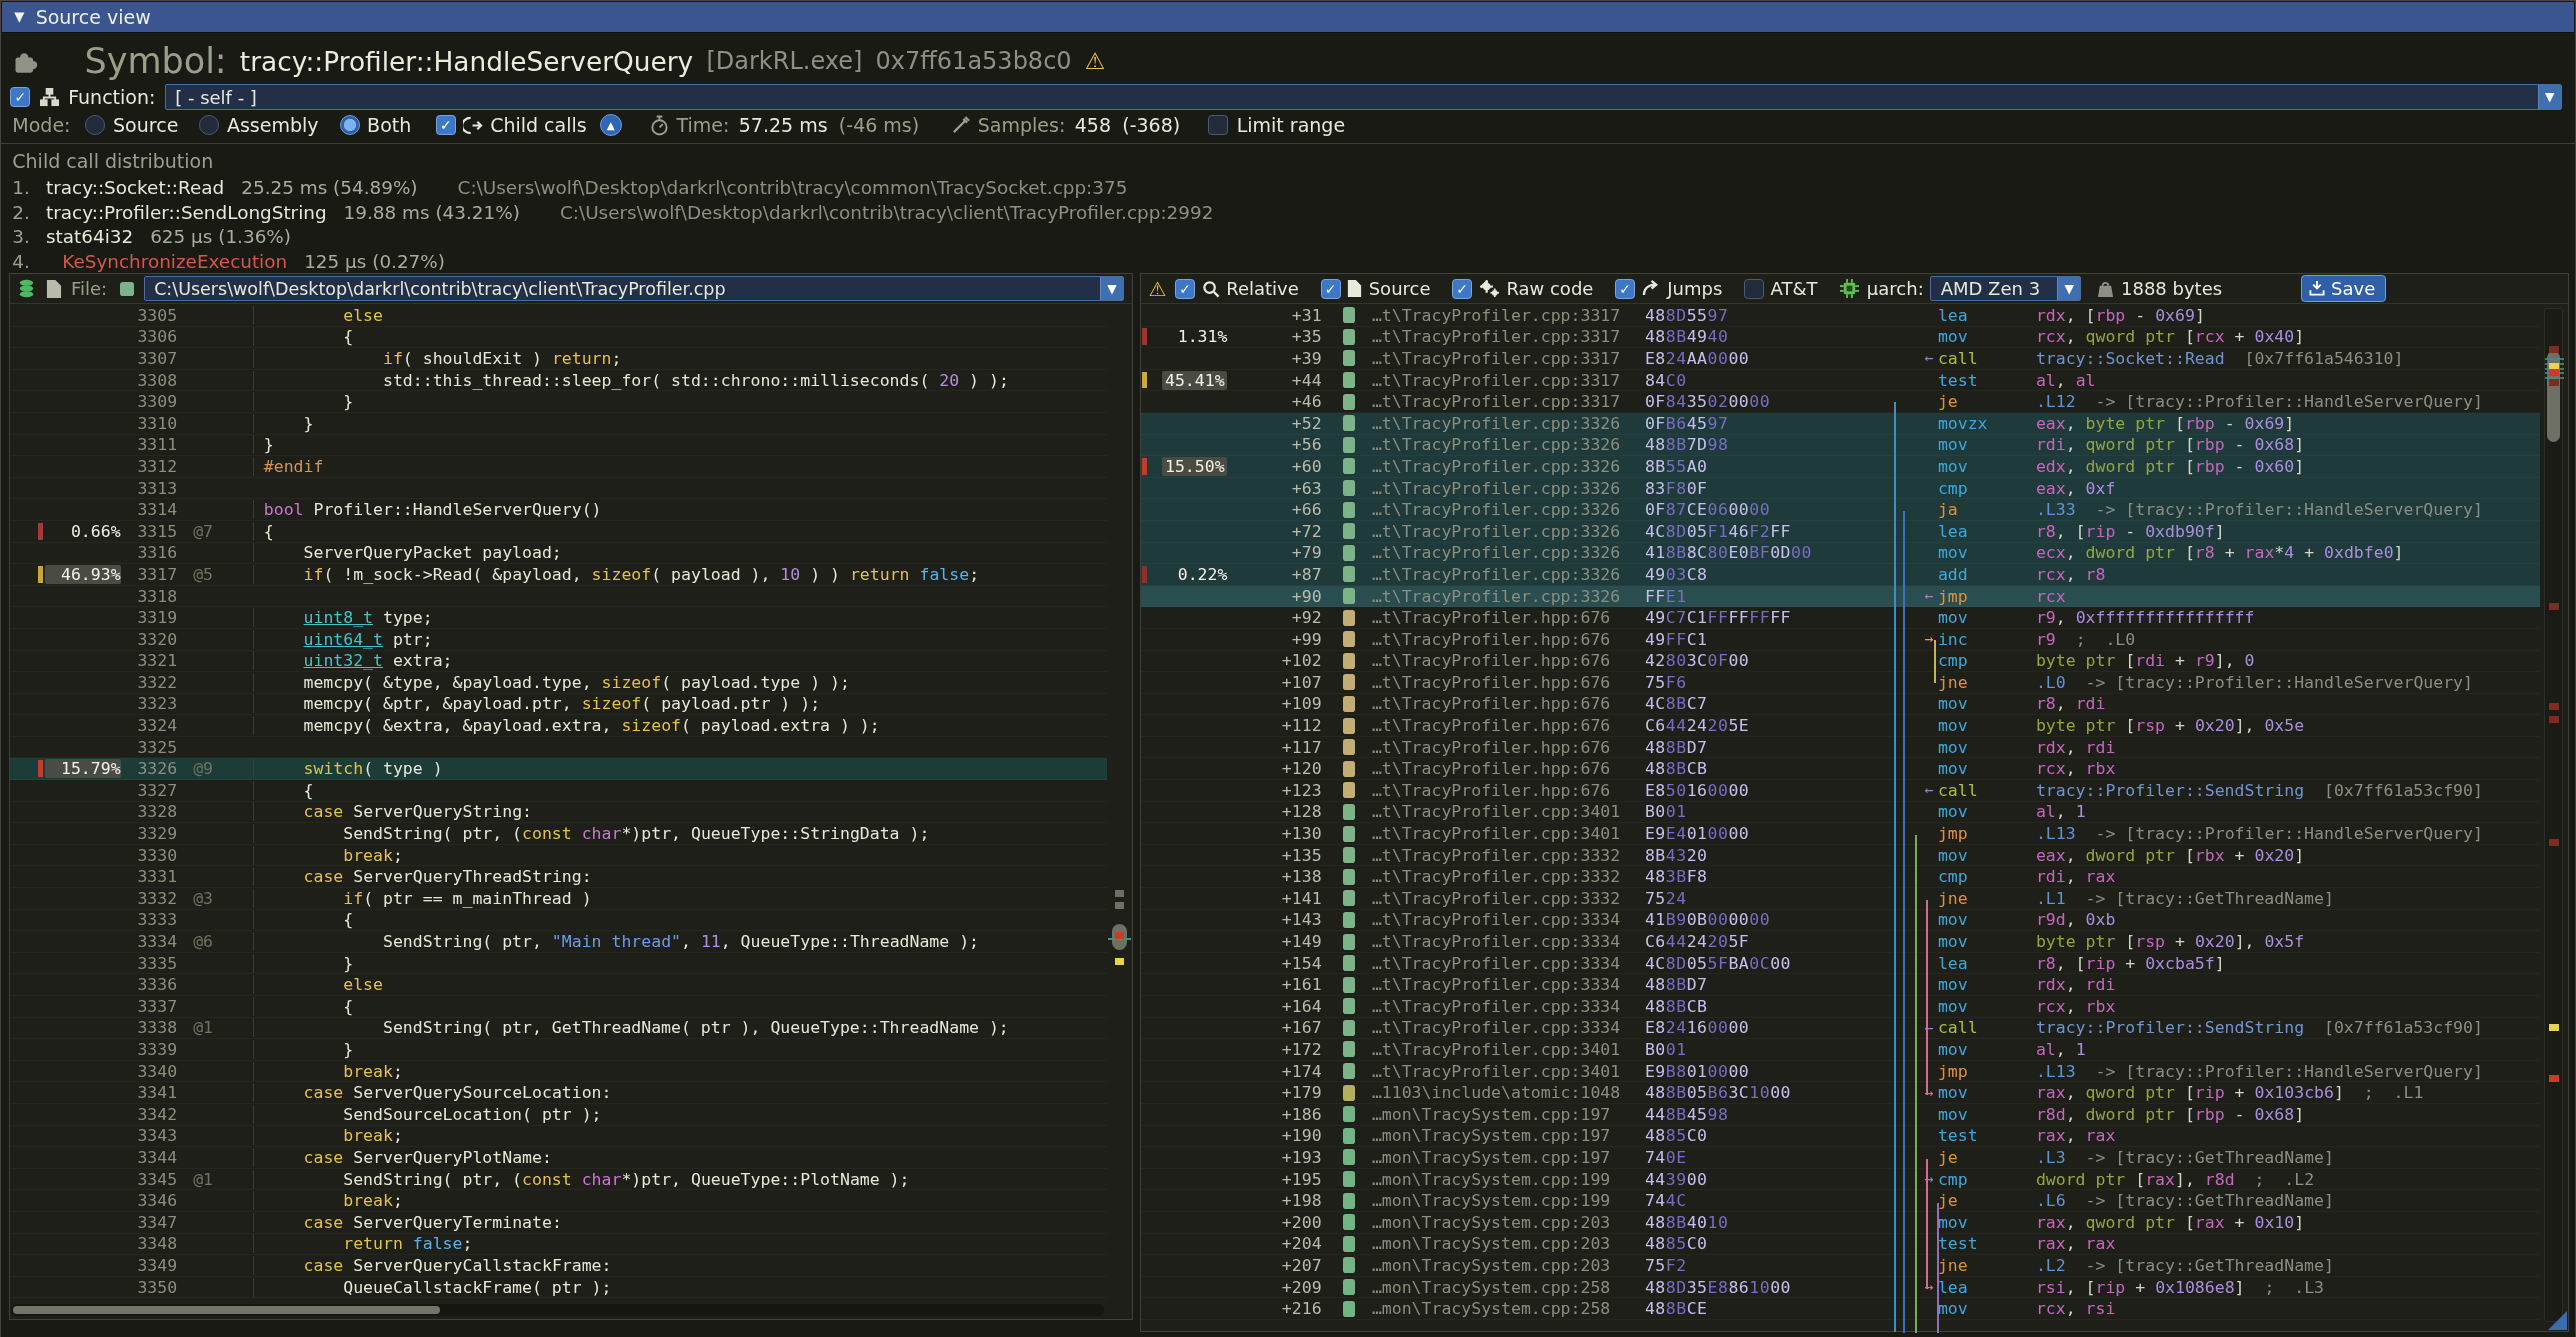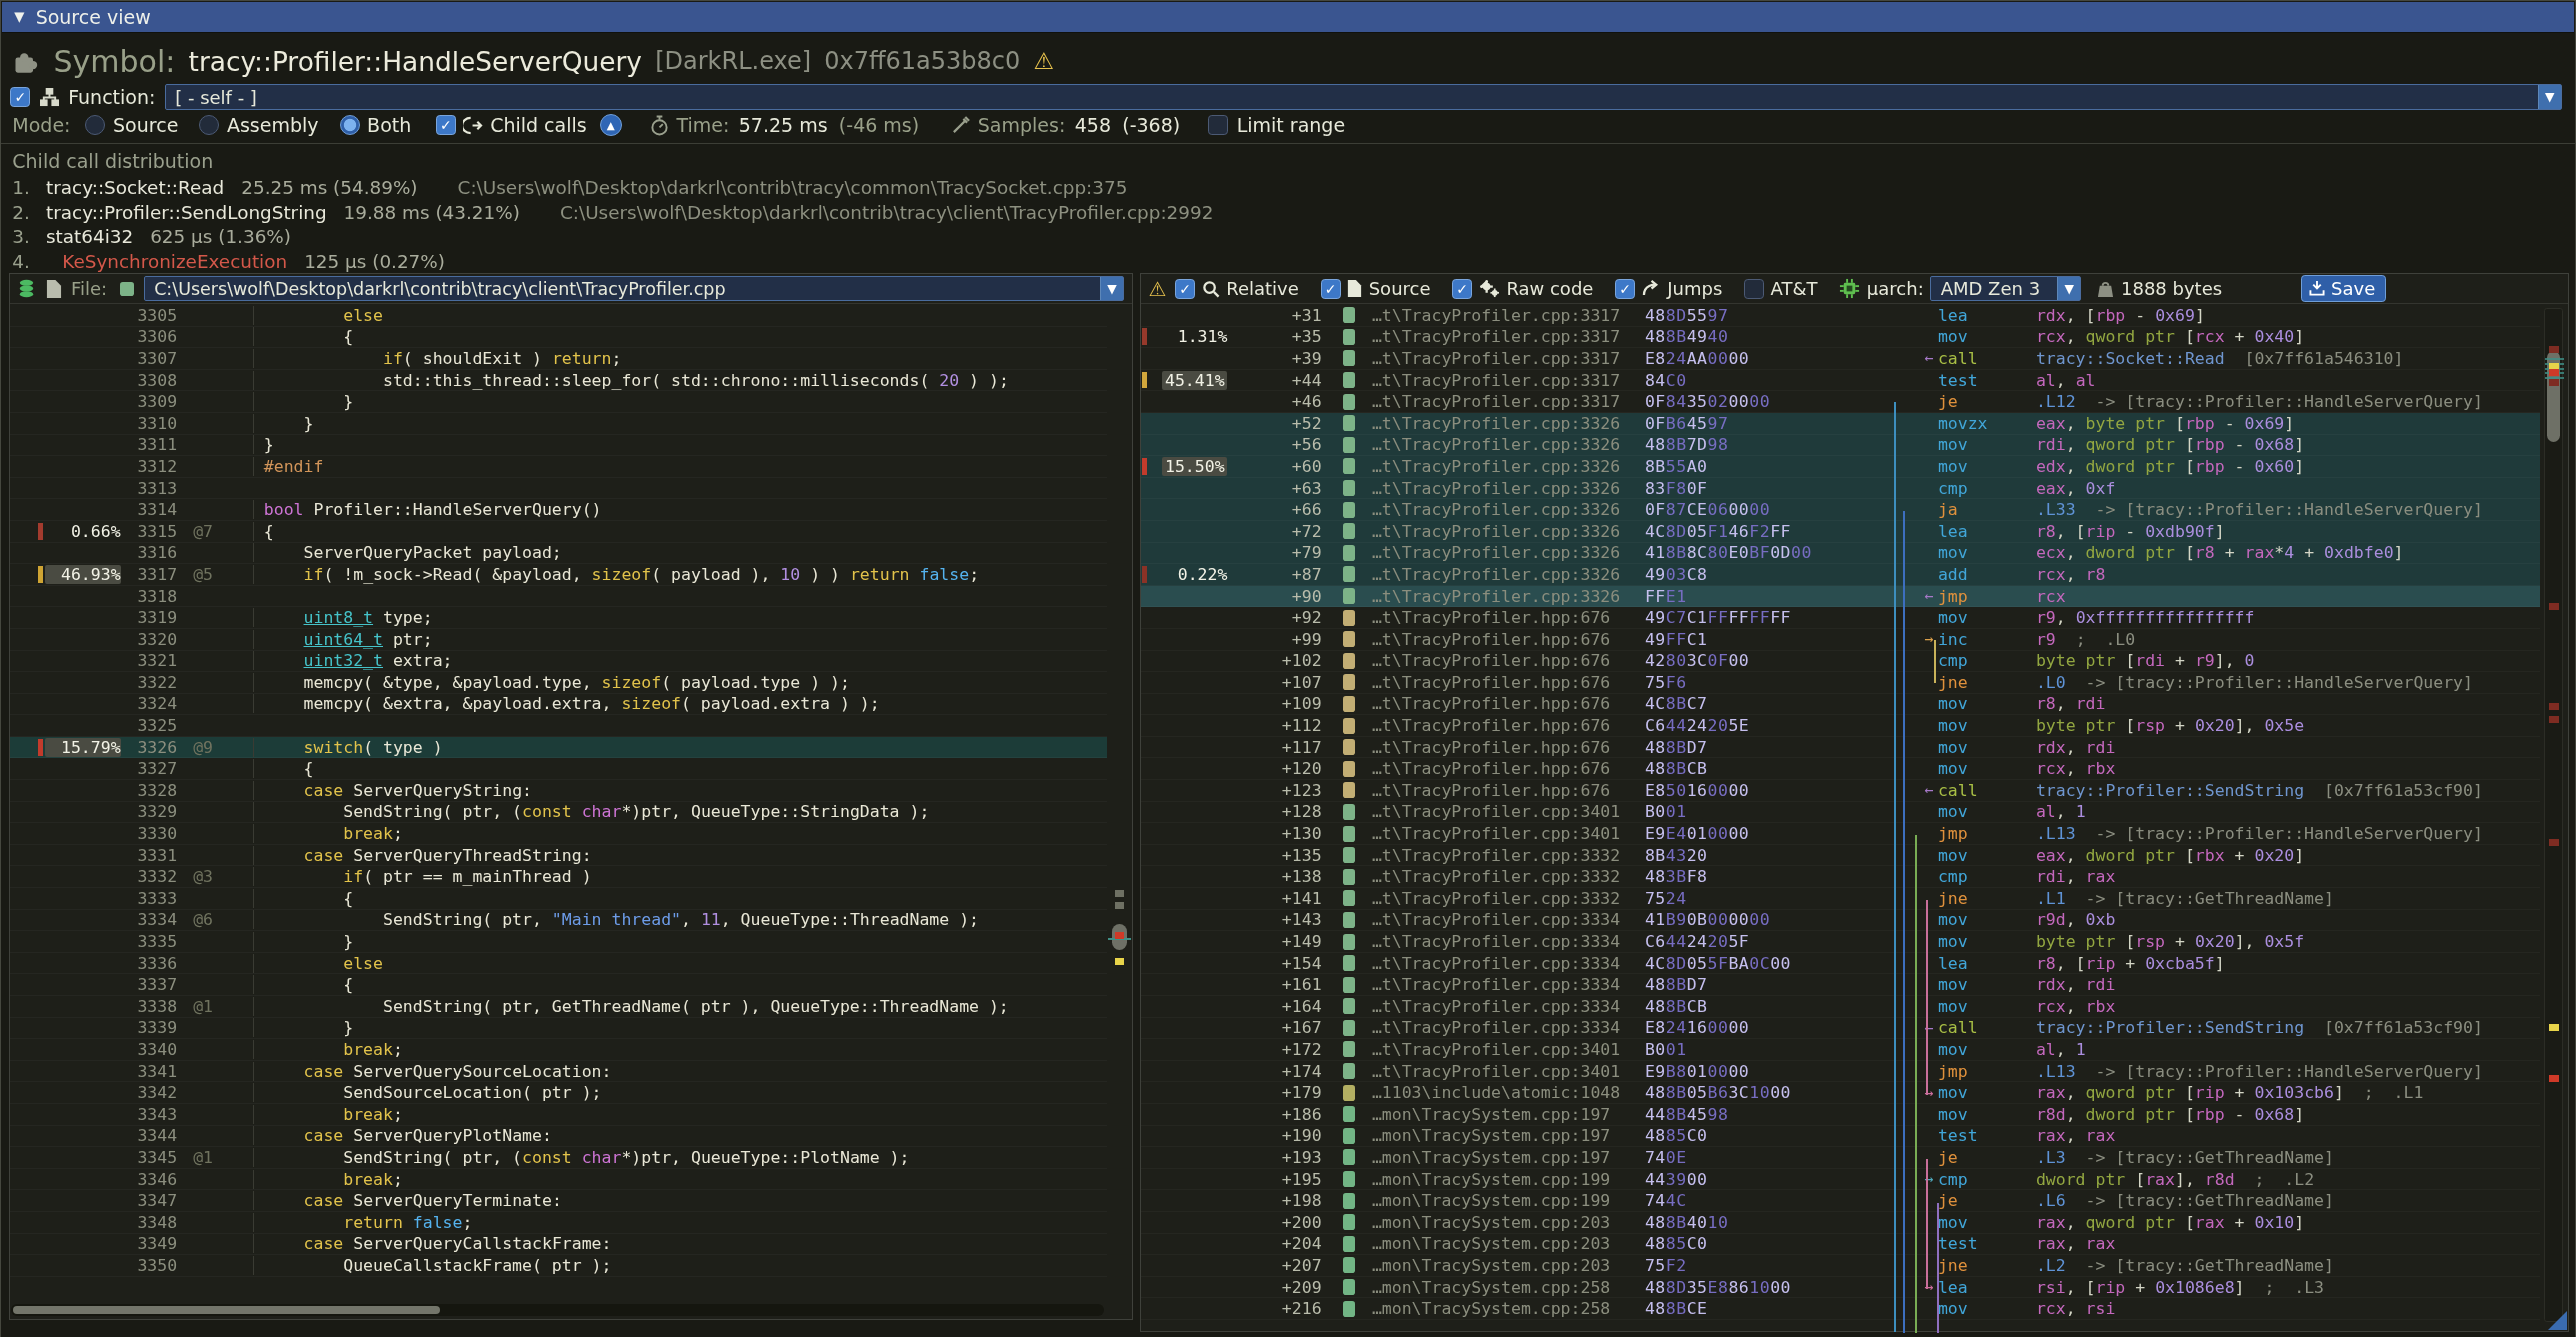--- a/index.html
+++ b/index.html
@@ -11,21 +11,21 @@
   
   .titlebar { position:absolute; left:0.9px; top:0.9px; right:0.9px; height:31px; background:#3a5590;
               display:flex; align-items:center; gap:11.3px; padding:0 12.3px; color:#eef0ea;
               font-size:19px; border-bottom:1.9px solid #10110d; }
   .titlebar .tri { font-size:13.2px; color:#f0f2ec; }
 
   
   .symbolrow { position:absolute; left:11.3px; top:40px; right:11.3px; height:40px;
                display:flex; align-items:center; gap:13.2px; }
   .lab-dim { color:#99a089; }
-  .symbolrow .sym-label { font-size:30px; }
+  .symbolrow .sym-label { font-size:35px;margin-left:31px; }
   .symbolrow .sym-name { font-size:26.4px; color:#ecebdc; }
   .symbolrow .sym-mod, .symbolrow .sym-addr { font-size:24px; color:#8d9083; }
   .warn { color:#e6c14d; font-size:23px; }
 
   
   .funcrow { position:absolute; left:9.4px; top:83px; right:13.2px; height:26.4px;
              display:flex; align-items:center; gap:9.4px; font-size:19px; color:#e7e9da; }
   .combo { height:25.5px; background:#222f47; border:0.9px solid #4a6c9e; border-radius:1.9px;
            display:flex; align-items:center; color:#e7e9da; font-size:18px; padding-left:9.4px;
            position:relative; }
@@ -379,20 +379,26 @@
           <span class="spct"></span>
           <span class="sln">3321</span>
           <span class="sat"></span>
           <span class="scode">    <span class="s-tu">uint32_t</span> extra;</span>
         </div>
         <div class="src-row">
           <span class="spct"></span>
           <span class="sln">3322</span>
           <span class="sat"></span>
           <span class="scode">    memcpy( &amp;type, &amp;payload.type, <span class="s-kw">sizeof</span>( payload.type ) );</span>
+        </div>
+        <div class="src-row">
+          <span class="spct"></span>
+          <span class="sln">3323</span>
+          <span class="sat"></span>
+          <span class="scode">    memcpy( &amp;ptr, &amp;payload.ptr, <span class="s-kw">sizeof</span>( payload.ptr ) );</span>
         </div>
         <div class="src-row">
           <span class="spct"></span>
           <span class="sln">3324</span>
           <span class="sat"></span>
           <span class="scode">    memcpy( &amp;extra, &amp;payload.extra, <span class="s-kw">sizeof</span>( payload.extra ) );</span>
         </div>
         <div class="src-row">
           <span class="spct"></span>
           <span class="sln">3325</span>

